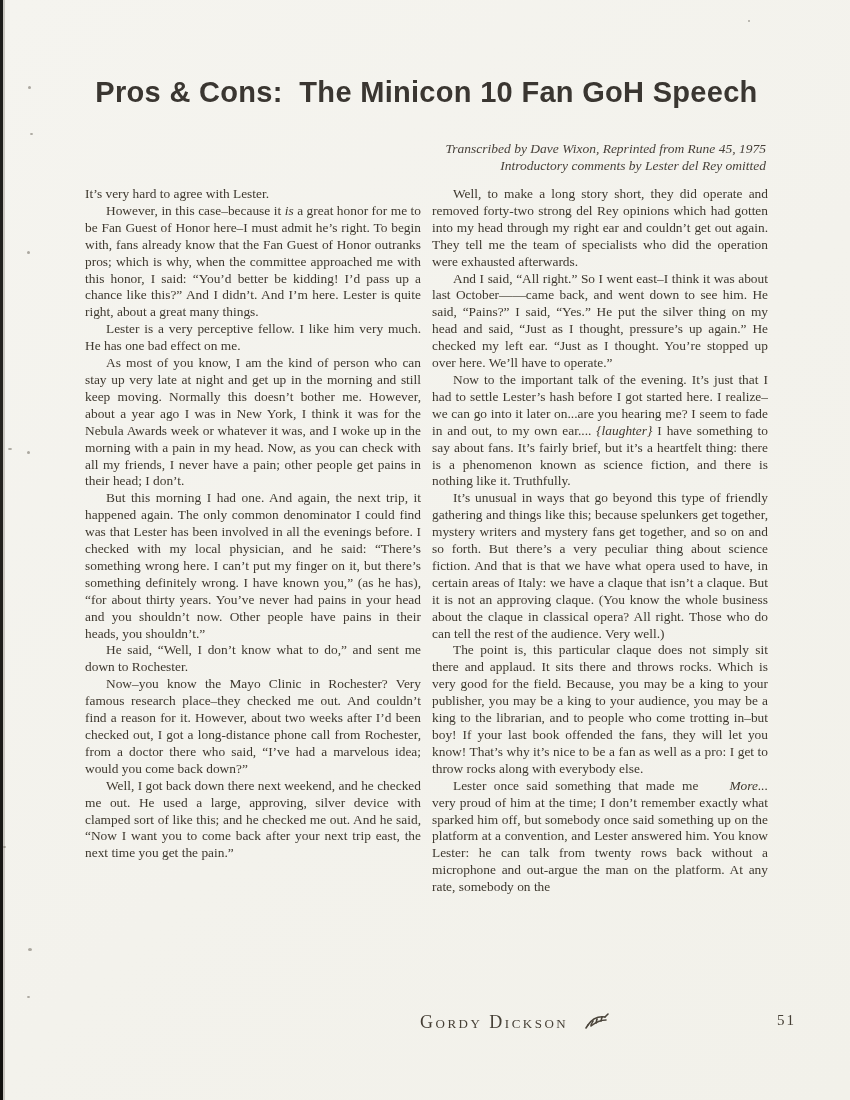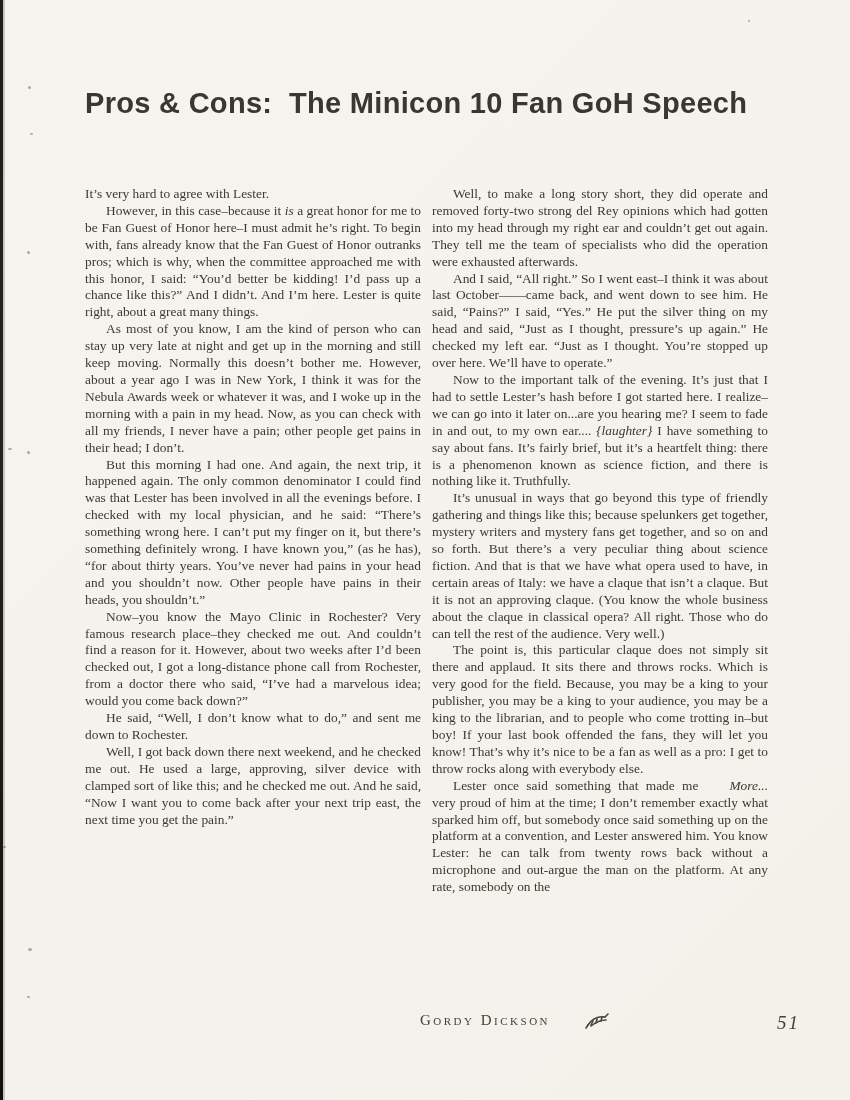--- a/index.html
+++ b/index.html
@@ -19,21 +19,22 @@
     position: absolute; left: 0; top: 0; width: 3px; height: 1100px;
     background: linear-gradient(180deg, #1c1c1a 0%, #262420 40%, #11100e 100%);
   }
   .scan-edge-soft {
     position: absolute; left: 3px; top: 0; width: 2px; height: 1100px;
     background: rgba(70,65,55,0.25);
   }
   .speckle { position: absolute; border-radius: 50%; background: #6f6a5e; opacity: .55; }
 
   .title {
-    position: absolute; left: 85px; width: 683px; top: 68px;
+    position: absolute; left: 85px; width: 683px; top: 57px;
+    text-align: center;
     font-family: "Liberation Sans", sans-serif;
     font-weight: bold;
     font-size: 29px;
     letter-spacing: 0.3px;
     color: #3a3631;
     white-space: pre-wrap;
   }
   .byline {
     position: absolute; right: 84px; top: 101px;
     font-style: italic;
@@ -62,29 +63,29 @@
   }
   .col { width: 336px; }
   .col p { margin: 0; }
   .col p.indent { text-indent: 21px; }
   .trailer { float: right; padding-left: 10px; }
 
   .footer { position: absolute; left: 0; top: 1010px; width: 850px; height: 30px; }
   .footer-name {
     position: absolute; left: 420px; top: 2px;
     font-variant: small-caps;
-    font-size: 15px;
+    font-size: 18px;
     letter-spacing: 2.5px;
     color: #453f35;
     white-space: nowrap;
   }
   .footer-ornament { position: absolute; left: 584px; top: 0px; }
   .footer-page {
     position: absolute; left: 777px; top: 2px;
-    font-size: 19px; font-style: italic;
+    font-size: 15px; 
     letter-spacing: 2px;
     color: #453f35;
   }
 </style>
 </head>
 <body>
 
 <div class="page">
   <div class="scan-edge"></div>
   <div class="scan-edge-soft"></div>
@@ -95,29 +96,34 @@
   <div class="speckle" style="left:8px;top:448px;width:4px;height:2px;"></div>
   <div class="speckle" style="left:27px;top:451px;width:3px;height:3px;"></div>
   <div class="speckle" style="left:3px;top:846px;width:3px;height:2px;"></div>
   <div class="speckle" style="left:28px;top:948px;width:4px;height:3px;"></div>
   <div class="speckle" style="left:27px;top:996px;width:3px;height:2px;"></div>
   <div class="speckle" style="left:748px;top:20px;width:2px;height:2px;"></div>
 
   <h1 class="title">Pros &amp; Cons:  The Minicon 10 Fan GoH Speech</h1>
 
 
+  <div class="credits">
+    <div>Transcribed by Dave Wixon, Reprinted from Rune 45, 1975</div>
+    <div>Introductory comments by Lester del Rey omitted</div>
+  </div>
 
   <div class="columns">
     <div class="col">
         <p><span>It’s very hard to agree with Lester.</span></p>
         <p class="indent"><span>However, in this case–because it </span><em>is</em><span> a great honor for me to be Fan Guest of Honor here–I must admit he’s right. To begin with, fans already know that the Fan Guest of Honor outranks pros; which is why, when the committee approached me with this honor, I said: “You’d better be kidding! I’d pass up a chance like this?” And I didn’t. And I’m here. Lester is quite right, about a great many things.</span></p>
+        <p class="indent"><span>Lester is a very perceptive fellow. I like him very much. He has one bad effect on me.</span></p>
         <p class="indent"><span>As most of you know, I am the kind of person who can stay up very late at night and get up in the morning and still keep moving. Normally this doesn’t bother me. However, about a year ago I was in New York, I think it was for the Nebula Awards week or whatever it was, and I woke up in the morning with a pain in my head. Now, as you can check with all my friends, I never have a pain; other people get pains in their head; I don’t.</span></p>
         <p class="indent"><span>But this morning I had one. And again, the next trip, it happened again. The only common denominator I could find was that Lester has been involved in all the evenings before. I checked with my local physician, and he said: “There’s something wrong here. I can’t put my finger on it, but there’s something definitely wrong. I have known you,” (as he has), “for about thirty years. You’ve never had pains in your head and you shouldn’t now. Other people have pains in their heads, you shouldn’t.”</span></p>
+        <p class="indent"><span>He said, “Well, I don’t know what to do,” and sent me down to Rochester.</span></p>
         <p class="indent"><span>Now–you know the Mayo Clinic in Rochester? Very famous research place–they checked me out. And couldn’t find a reason for it. However, about two weeks after I’d been checked out, I got a long-distance phone call from Rochester, from a doctor there who said, “I’ve had a marvelous idea; would you come back down?”</span></p>
-        <p class="indent"><span>He said, “Well, I don’t know what to do,” and sent me down to Rochester.</span></p>
         <p class="indent"><span>Well, I got back down there next weekend, and he checked me out. He used a large, approving, silver device with clamped sort of like this; and he checked me out. And he said, “Now I want you to come back after your next trip east, the next time you get the pain.”</span></p>
       </div>
     <div class="col">
         <p class="indent"><span>Well, to make a long story short, they did operate and removed forty-two strong del Rey opinions which had gotten into my head through my right ear and couldn’t get out again. They tell me the team of specialists who did the operation were exhausted afterwards.</span></p>
         <p class="indent"><span>And I said, “All right.” So I went east–I think it was about last October——came back, and went down to see him. He said, “Pains?” I said, “Yes.” He put the silver thing on my head and said, “Just as I thought, pressure’s up again.” He checked my left ear. “Just as I thought. You’re stopped up over here. We’ll have to operate.”</span></p>
         <p class="indent"><span>Now to the important talk of the evening. It’s just that I had to settle Lester’s hash before I got started here. I realize–we can go into it later on...are you hearing me? I seem to fade in and out, to my own ear.... </span><em>{laughter}</em><span> I have something to say about fans. It’s fairly brief, but it’s a heartfelt thing: there is a phenomenon known as science fiction, and there is nothing like it. Truthfully.</span></p>
         <p class="indent"><span>It’s unusual in ways that go beyond this type of friendly gathering and things like this; because spelunkers get together, mystery writers and mystery fans get together, and so on and so forth. But there’s a very peculiar thing about science fiction. And that is that we have what opera used to have, in certain areas of Italy: we have a claque that isn’t a claque. But it is not an approving claque. (You know the whole business about the claque in classical opera? All right. Those who do can tell the rest of the audience. Very well.)</span></p>
         <p class="indent"><span>The point is, this particular claque does not simply sit there and applaud. It sits there and throws rocks. Which is very good for the field. Because, you may be a king to your publisher, you may be a king to your audience, you may be a king to the librarian, and to people who come trotting in–but boy! If your last book offended the fans, they will let you know! That’s why it’s nice to be a fan as well as a pro: I get to throw rocks along with everybody else.</span></p>
         <p class="indent"><em class="trailer">More...</em><span>Lester once said something that made me very proud of him at the time; I don’t remember exactly what sparked him off, but somebody once said something up on the platform at a convention, and Lester answered him. You know Lester: he can talk from twenty rows back without a microphone and out-argue the man on the platform. At any rate, somebody on the </span></p>
       </div>

